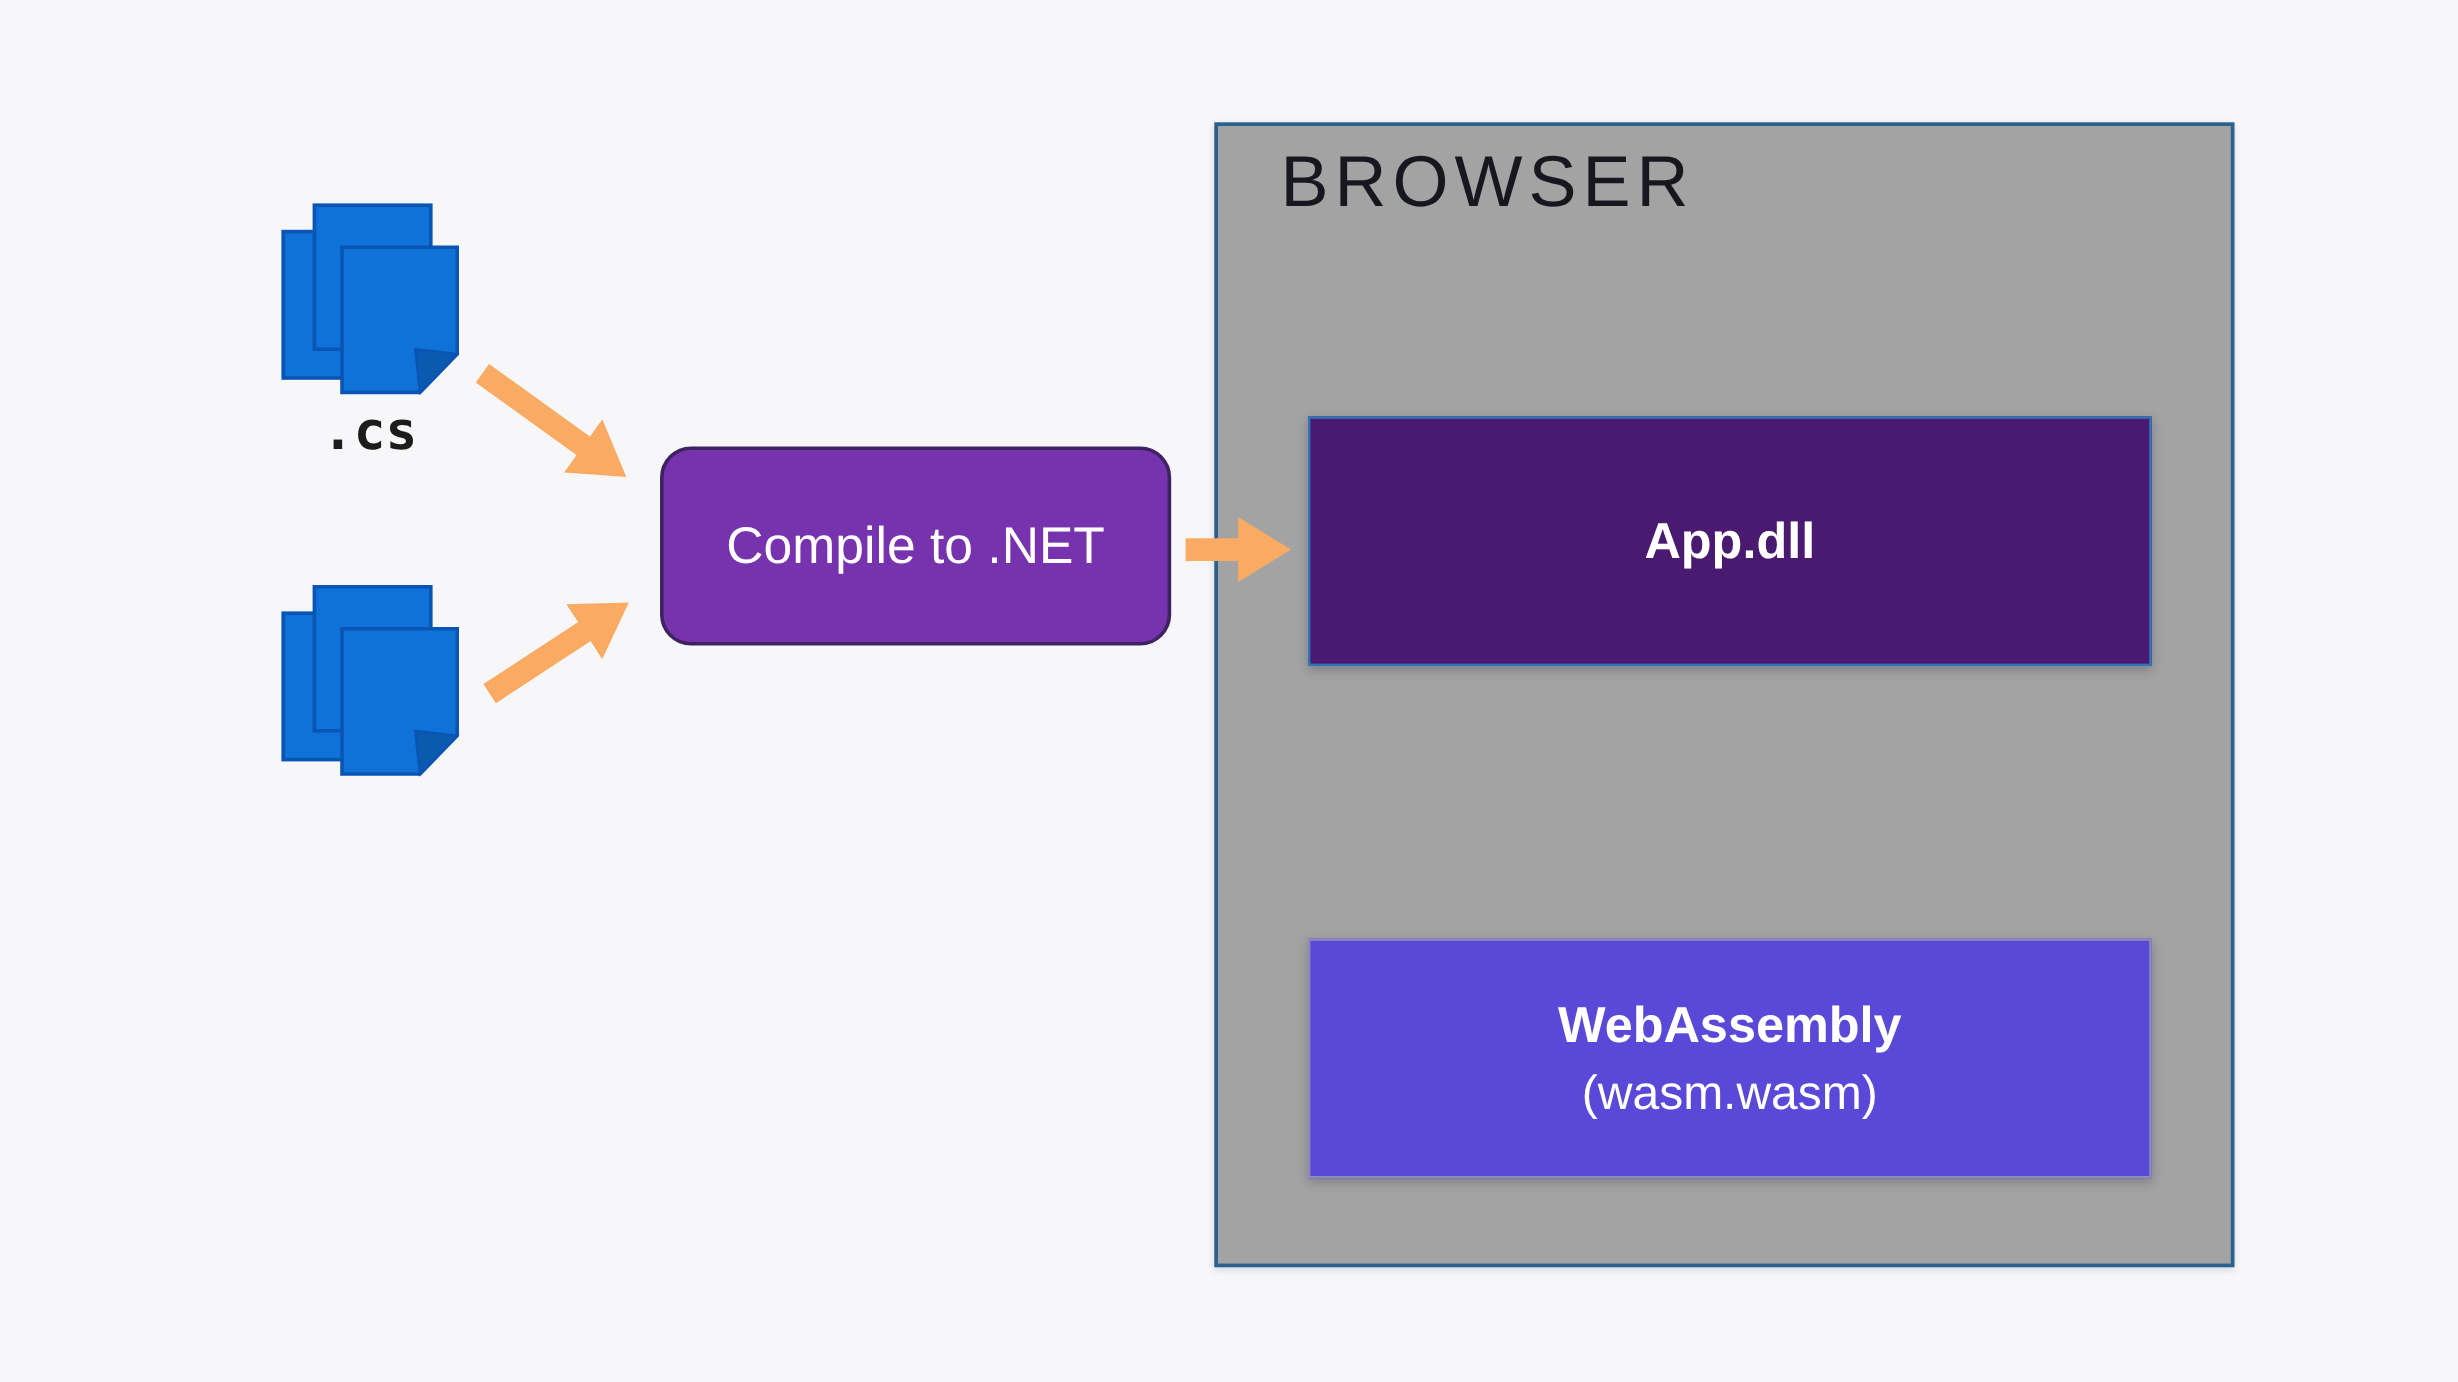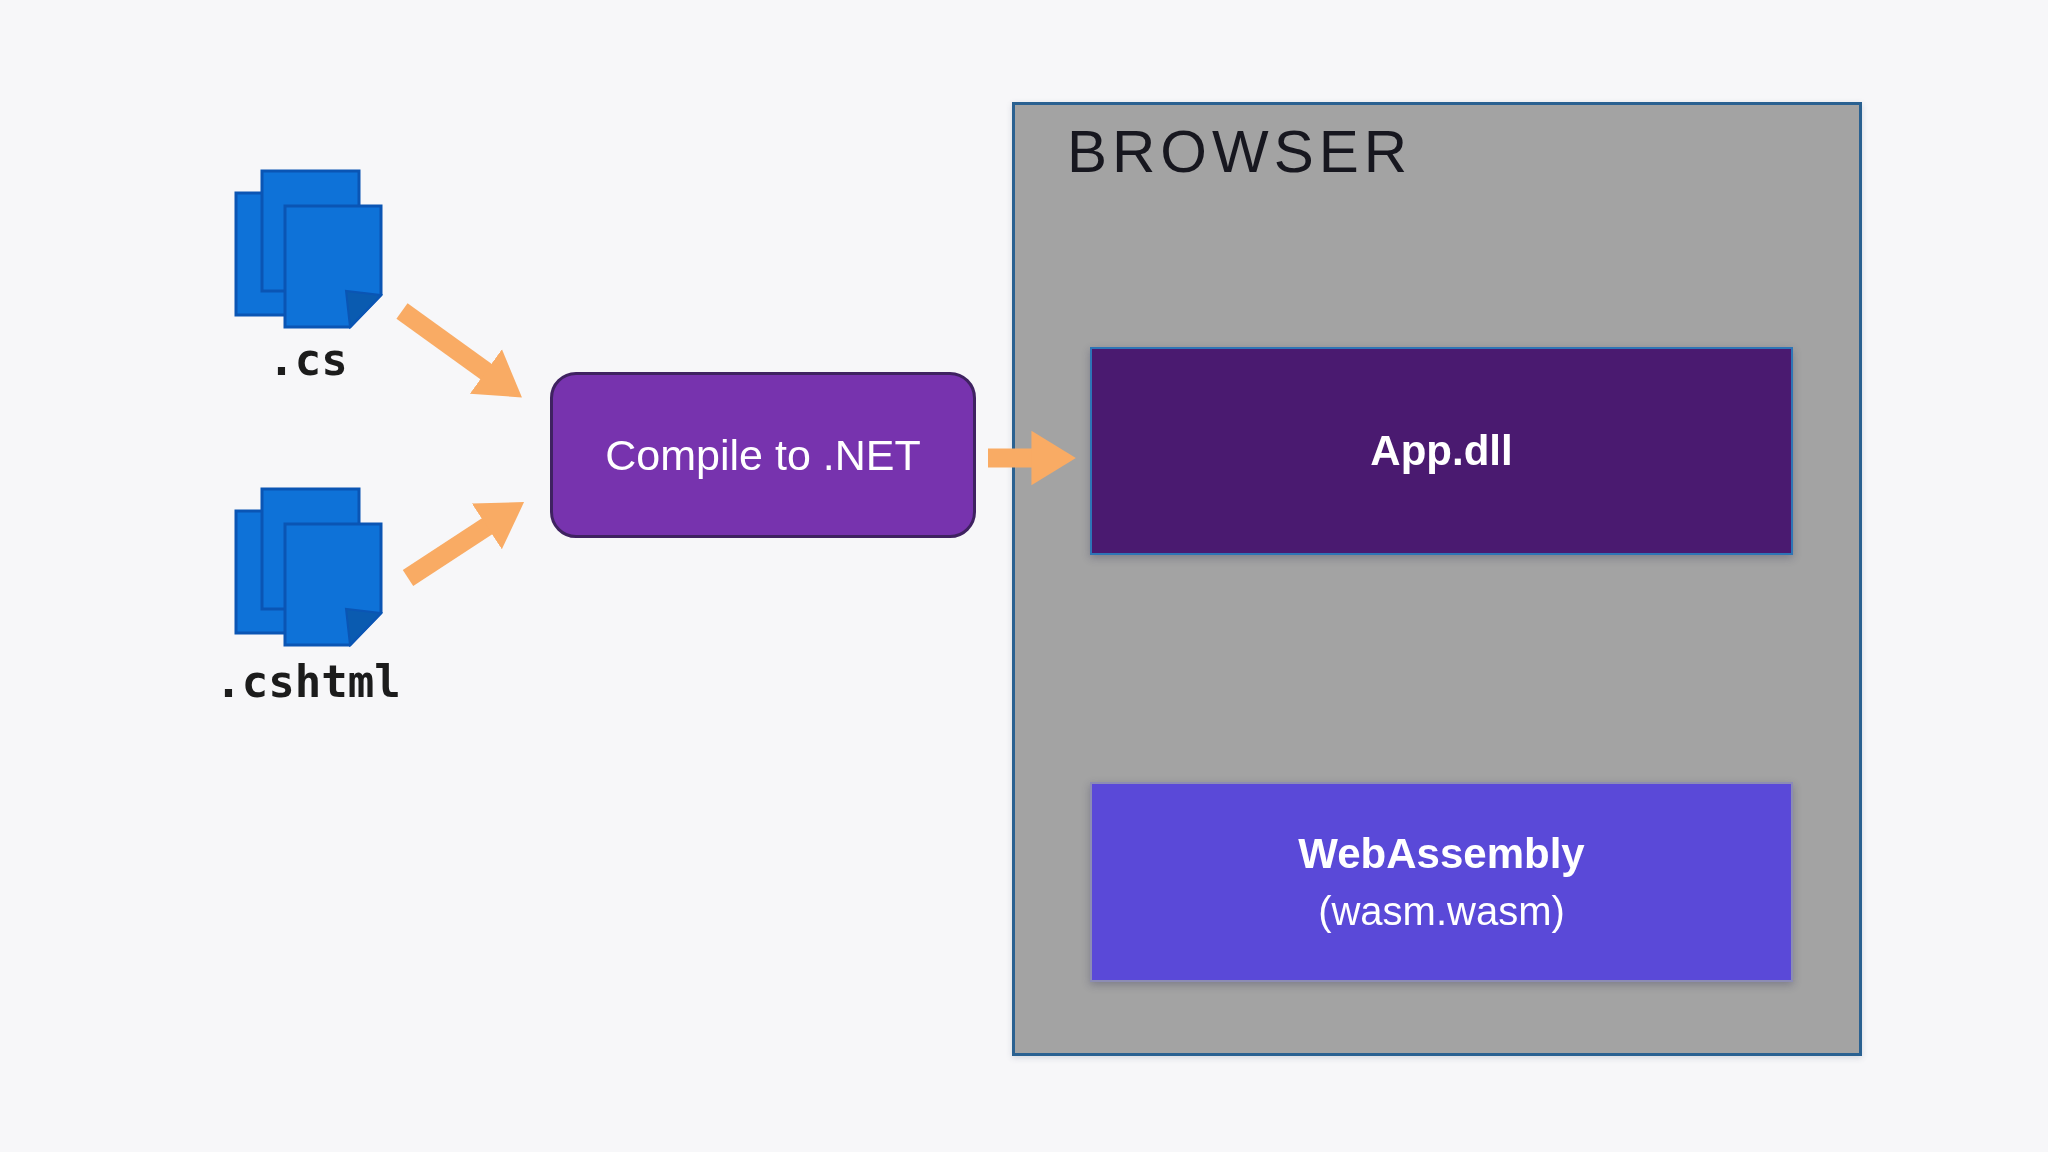--- a/index.html
+++ b/index.html
@@ -69,21 +69,20 @@
     <path d="M148 127 L117 159 L113 123 Z" fill="#0a5bb0" stroke="#0a55b4" stroke-width="2"></path>
   </svg>
   <div id="cs-label" class="file-label">.cs</div>
 
   <svg id="cshtml-icon" class="file-icon" width="150" height="162" viewBox="0 0 150 162">
     <rect x="3" y="25" width="76" height="122" fill="#0e72d8" stroke="#0a55b4" stroke-width="3"></rect>
     <rect x="29" y="3" width="97" height="120" fill="#0e72d8" stroke="#0a55b4" stroke-width="3"></rect>
     <path d="M52 38 H148 V127 L117 159 H52 Z" fill="#0e72d8" stroke="#0a55b4" stroke-width="3"></path>
     <path d="M148 127 L117 159 L113 123 Z" fill="#0a5bb0" stroke="#0a55b4" stroke-width="2"></path>
   </svg>
-  <div id="cshtml-label" class="file-label">.cshtml</div>
 
   <div class="compile-box">
     <span>Compile to .NET</span>
   </div>
 
   <div class="browser-box">
     <div class="browser-title">BROWSER</div>
 
     <div class="layer layer-app">
       <div class="layer-title">App.dll</div>

